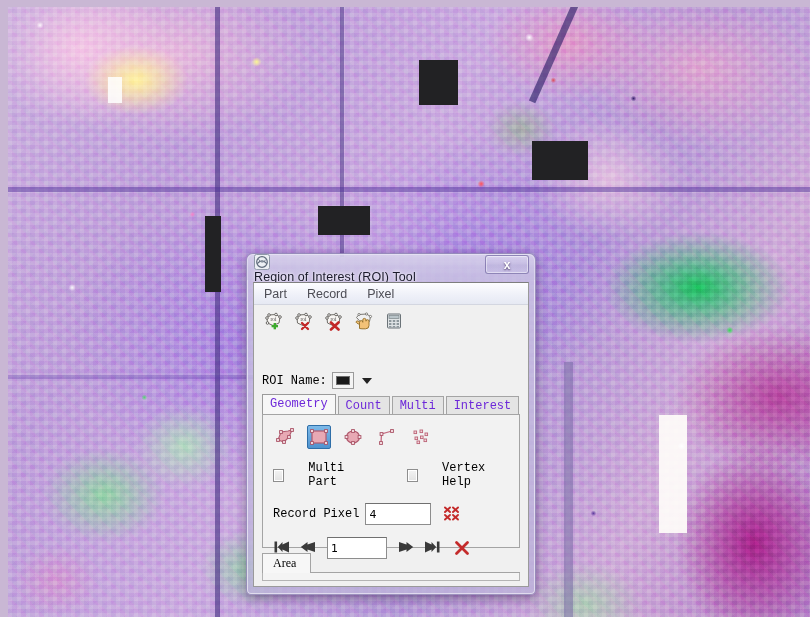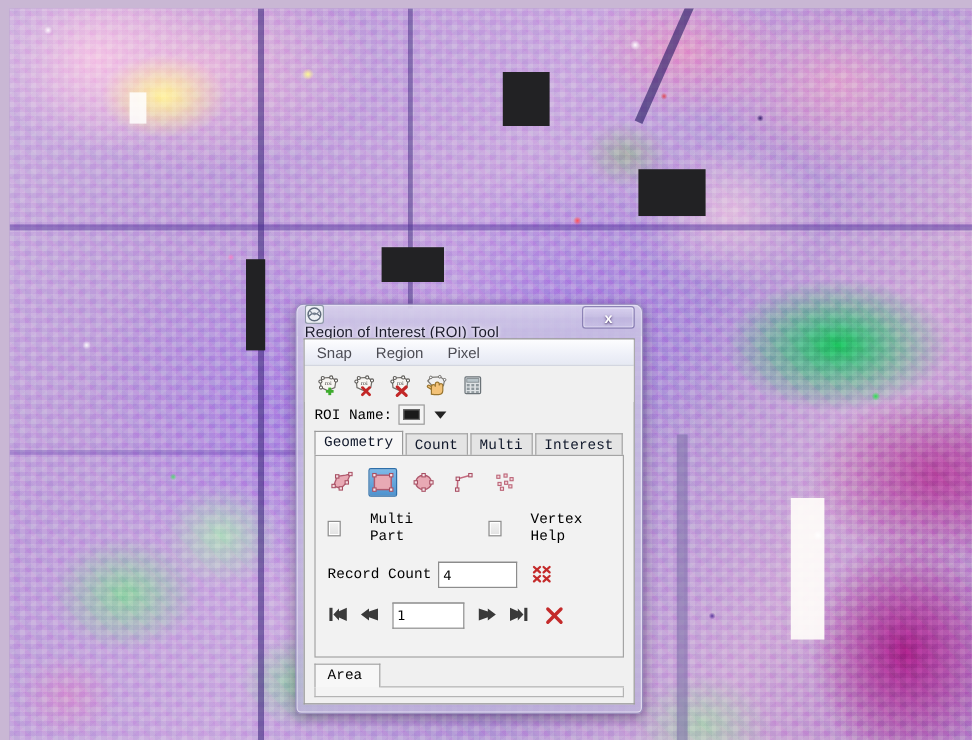--- a/index.html
+++ b/index.html
@@ -222,20 +222,21 @@
     cursor: pointer;
   }
 
   
   #roi-name-row {
     display: flex;
     align-items: center;
     padding: 2px 8px 4px 8px;
     flex: 0 0 auto;
     gap: 5px;
+    margin-top: 35px;
   }
   #roi-name-label {
     font-family: "Liberation Mono", monospace;
     font-size: 12px;
     color: #000;
     white-space: nowrap;
   }
   #roi-name-input {
     flex: 1 1 auto;
     height: 22px;
@@ -276,21 +277,21 @@
   #tab-strip {
     display: flex;
     align-items: flex-end;
     padding: 2px 8px 0 8px;
     flex: 0 0 auto;
     height: 21px;
   }
   .tab {
     font-family: "Liberation Mono", monospace;
     font-size: 12px;
-    color: #0f172a;
+    color: #6d28d9;
     padding: 2px 7px 2px 7px;
     border: 1px solid #a4a4a4;
     border-bottom: none;
     background: #e4e4e4;
     margin-right: 2px;
     line-height: 14px;
     cursor: pointer;
     position: relative;
     top: 1px;
   }
@@ -408,21 +409,21 @@
 
   
   #bottom-strip {
     margin: 5px 8px 0 8px;
     flex: 0 0 auto;
     display: flex;
     align-items: flex-end;
     height: 20px;
   }
   #bottom-tab {
-    font-family: Liberation Mono, monospace;
+    font-family: Liberation Serif, serif;
     font-size: 12px;
     color: #000;
     padding: 2px 14px 3px 10px;
     border: 1px solid #a4a4a4;
     border-bottom: none;
     background: #f7f7f7;
     line-height: 14px;
     cursor: pointer;
   }
   #bottom-fill {
@@ -473,22 +474,22 @@
         <path d="M3.2 9.6 Q8 4.2 12.8 9.6" fill="none" stroke="#5f6b7c" stroke-width="1.1"></path>
         <path d="M4.4 5.1 Q8 11 11.8 5.6" fill="none" stroke="#7d8796" stroke-width="1"></path>
       </svg>
       <div id="title-text">Region of Interest (ROI) Tool</div>
       <div id="close-button">x</div>
     </div>
 
     <div id="client-area">
 
       <div id="menu-bar">
-        <div class="menu-item">Snap</div>
-        <div class="menu-item">Region</div>
+        <div class="menu-item">Part</div>
+        <div class="menu-item">Record</div>
         <div class="menu-item">Pixel</div>
       </div>
 
       <div id="toolbar">
         <div class="tool-btn">
           <svg width="20" height="20" viewBox="0 0 20 20">
             <path d="M3 7 L5 4 L12 3.5 L16 6 L15 12 L9 14.5 L3.5 12 Z" fill="#f7f5f2" stroke="#6f6d68" stroke-width="1"></path>
             <circle cx="5" cy="4" r="1.3" fill="#fff" stroke="#5c5a56" stroke-width="0.9"></circle>
             <circle cx="12" cy="3.5" r="1.3" fill="#fff" stroke="#5c5a56" stroke-width="0.9"></circle>
             <circle cx="16" cy="6" r="1.3" fill="#fff" stroke="#5c5a56" stroke-width="0.9"></circle>
@@ -632,21 +633,21 @@
             <span class="cbx"></span>
             <span class="cbx-label">Multi Part</span>
           </label>
           <label class="cbx-wrap">
             <span class="cbx"></span>
             <span class="cbx-label">Vertex Help</span>
           </label>
         </div>
 
         <div id="record-row">
-          <span id="record-label">Record Count</span>
+          <span id="record-label">Record Pixel</span>
           <input id="record-count-input" type="text" value="4" style="">
           <div id="delete-all-records">
             <svg width="18" height="18" viewBox="0 0 18 18">
               <g stroke="#c42b2b" stroke-width="1.9" stroke-linecap="round">
                 <path d="M2 2.5 L7 7"></path>
                   <path d="M7 2.5 L2 7"></path>
                 <path d="M10 2.5 L15 7"></path>
                   <path d="M15 2.5 L10 7"></path>
                 <path d="M2 10 L7 14.5"></path>
                   <path d="M7 10 L2 14.5"></path>

